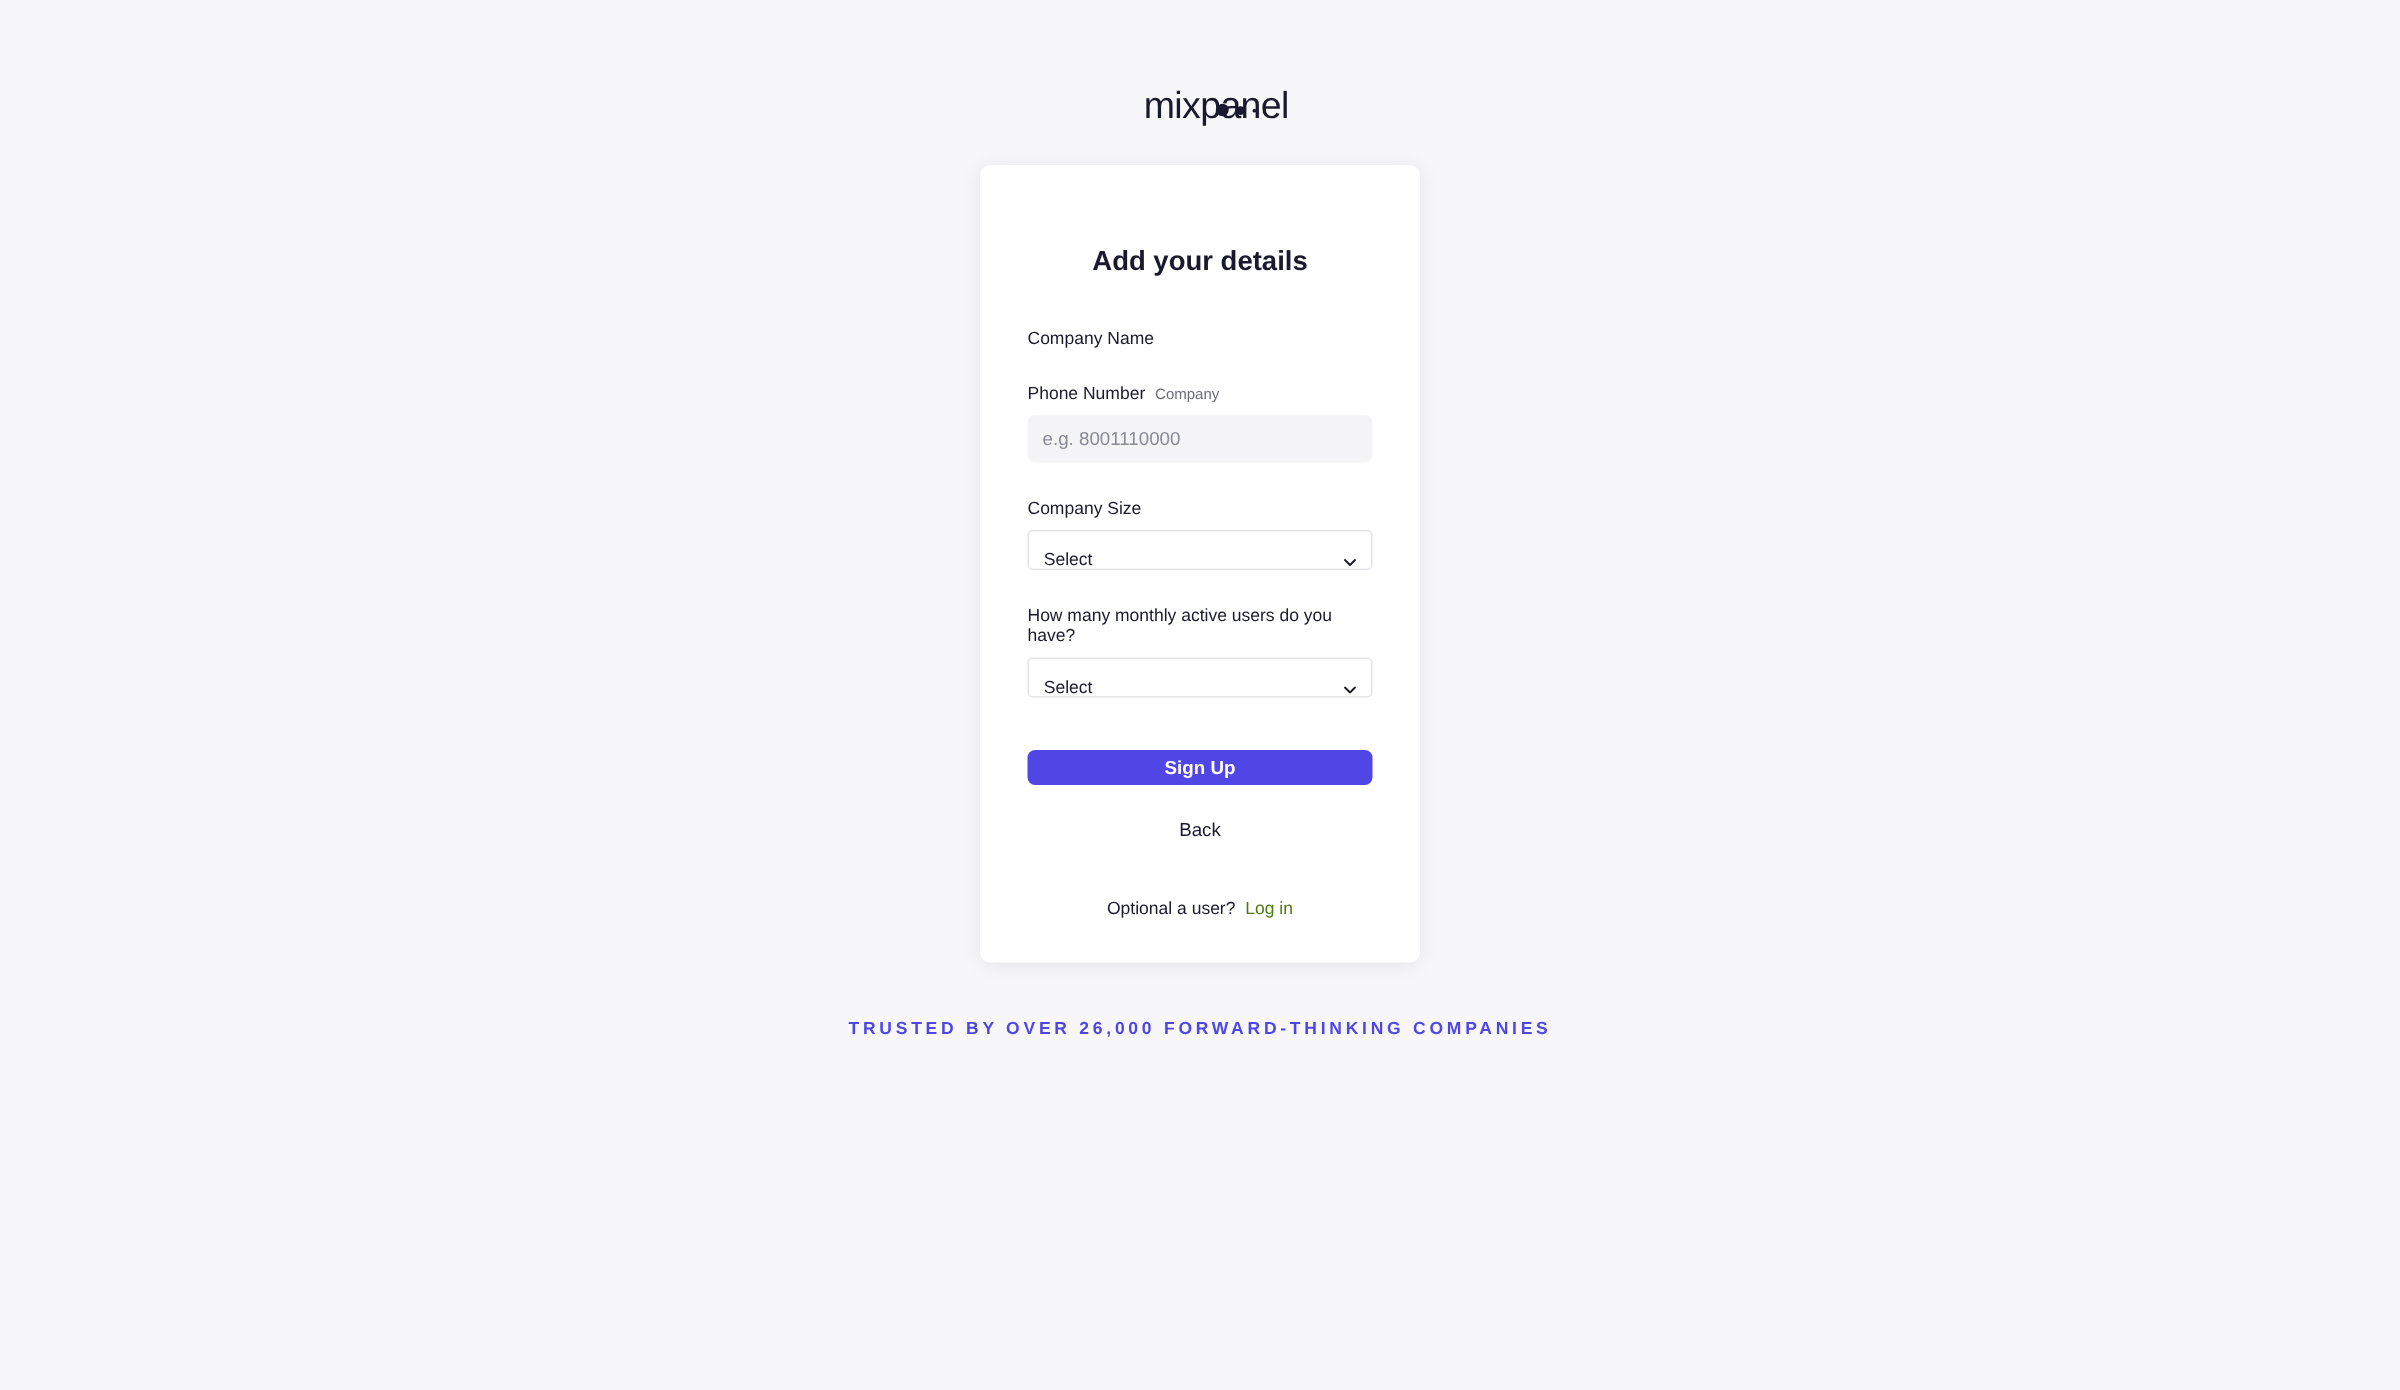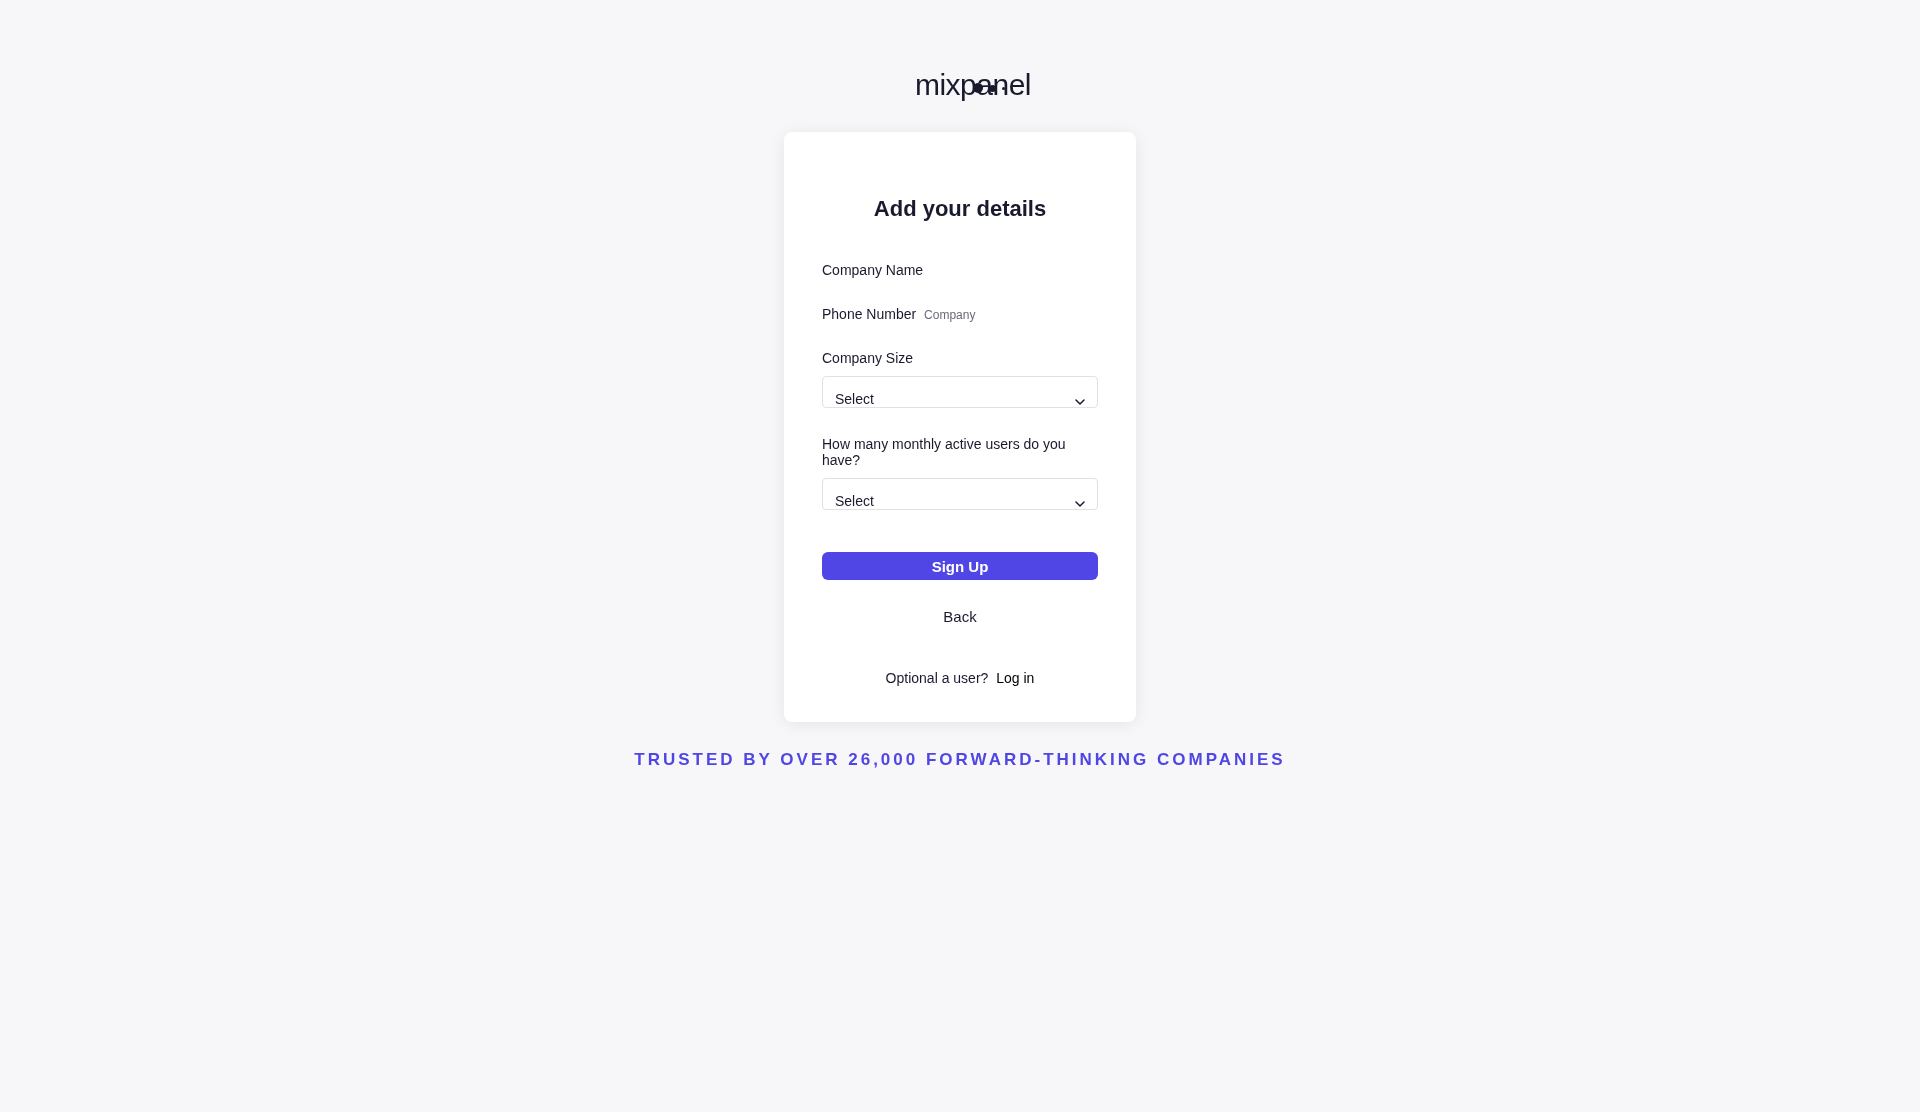--- a/index.html
+++ b/index.html
@@ -174,28 +174,28 @@
     }
     
     .login-prompt {
       text-align: center;
       margin-top: 44px;
       font-size: 14px;
       color: #1a1a2e;
     }
     
     .login-link {
-      color: #000000;
+      color: #4d7c0f;
       text-decoration: none;
       margin-left: 4px;
     }
     
     .trusted-text {
-      margin-top: 28px;
-      font-size: 17px;
+      margin-top: 44px;
+      font-size: 14px;
       font-weight: 600;
       color: #5046e5;
       letter-spacing: 3px;
       text-transform: uppercase;
     }
   </style>
 </head>
 <body>
 
 <div class="logo-container">
@@ -212,20 +212,21 @@
   
   <div class="form-group">
     <label class="label">Company Name</label>
   </div>
   
   <div class="form-group">
     <label class="label">
       <span>Phone Number</span>
       <span class="label-optional">Company</span>
     </label>
+    <input type="text" class="text-input" placeholder="e.g. 8001110000" style="">
   </div>
   
   <div class="form-group">
     <label class="label">Company Size</label>
     <div class="select-wrapper">
       <div class="select-input">
         <span>Select</span>
         <span class="chevron">
           <svg viewBox="0 0 10 6" fill="none">
               <path d="M1 1L5 5L9 1" stroke="#1a1a2e" stroke-width="1.5" stroke-linecap="round" stroke-linejoin="round"></path>

